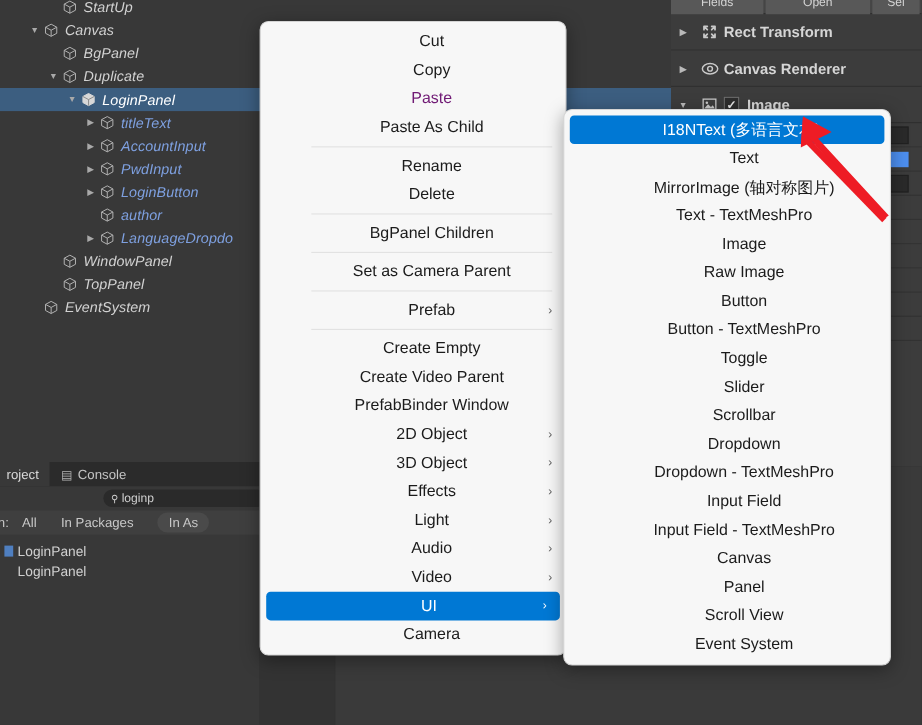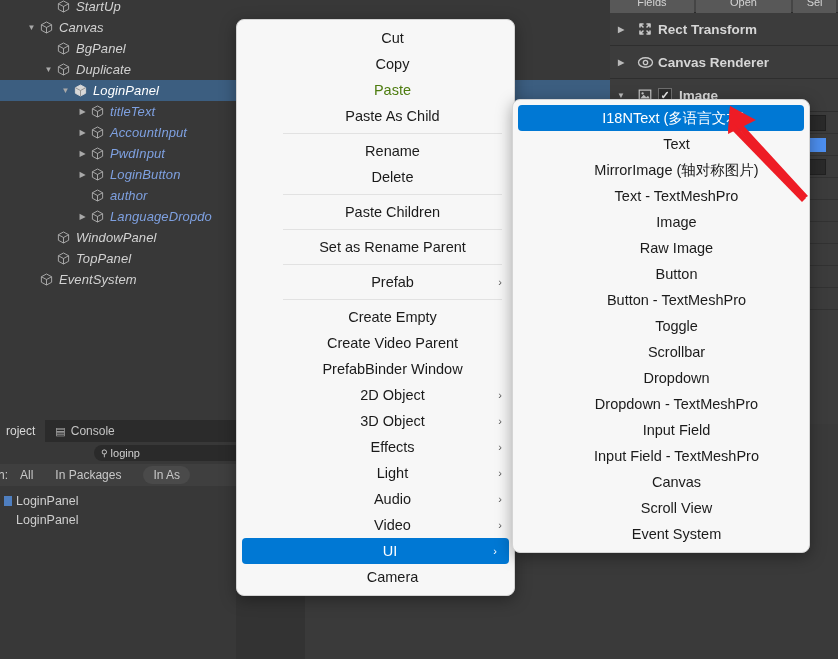--- a/index.html
+++ b/index.html
@@ -171,21 +171,21 @@
     color: #1b1b1b;
   }
   .ctxitem {
     position: relative;
     height: 26px;
     display: flex; align-items: center;
     padding: 0 12px 0 46px;
     white-space: nowrap;
     justify-content: center;
   }
-  .ctxitem.dis { color: #4d7c0f; }
+  .ctxitem.dis { color: #701a75; }
   .ctxitem.hl {
     background: #0078d4; color: #ffffff;
     margin: 0 5px; border-radius: 4px;
     padding-left: 41px;
   }
   .ctxitem .arrow {
     position: absolute; right: 12px; top: 50%;
     transform: translateY(-50%);
     font-size: 11px; color: #5b5b5b;
   }
@@ -483,25 +483,25 @@
       </div>
       <div class="ctxsep"></div>
       <div class="ctxitem">
         <span>Rename</span>
       </div>
       <div class="ctxitem">
         <span>Delete</span>
       </div>
       <div class="ctxsep"></div>
       <div class="ctxitem">
-        <span>Paste Children</span>
+        <span>BgPanel Children</span>
       </div>
       <div class="ctxsep"></div>
       <div class="ctxitem">
-        <span>Set as Rename Parent</span>
+        <span>Set as Camera Parent</span>
       </div>
       <div class="ctxsep"></div>
       <div class="ctxitem">
         <span>Prefab</span>
         <span class="arrow">›</span>
       </div>
       <div class="ctxsep"></div>
       <div class="ctxitem">
         <span>Create Empty</span>
       </div>
@@ -566,36 +566,42 @@
       <div class="ctxitem">
         <span>Button</span>
       </div>
       <div class="ctxitem">
         <span>Button - TextMeshPro</span>
       </div>
       <div class="ctxitem">
         <span>Toggle</span>
       </div>
       <div class="ctxitem">
+        <span>Slider</span>
+      </div>
+      <div class="ctxitem">
         <span>Scrollbar</span>
       </div>
       <div class="ctxitem">
         <span>Dropdown</span>
       </div>
       <div class="ctxitem">
         <span>Dropdown - TextMeshPro</span>
       </div>
       <div class="ctxitem">
         <span>Input Field</span>
       </div>
       <div class="ctxitem">
         <span>Input Field - TextMeshPro</span>
       </div>
       <div class="ctxitem">
         <span>Canvas</span>
+      </div>
+      <div class="ctxitem">
+        <span>Panel</span>
       </div>
       <div class="ctxitem">
         <span>Scroll View</span>
       </div>
       <div class="ctxitem">
         <span>Event System</span>
       </div>
     </div>
 
   <svg id="redarrow" viewBox="0 0 130 110">

